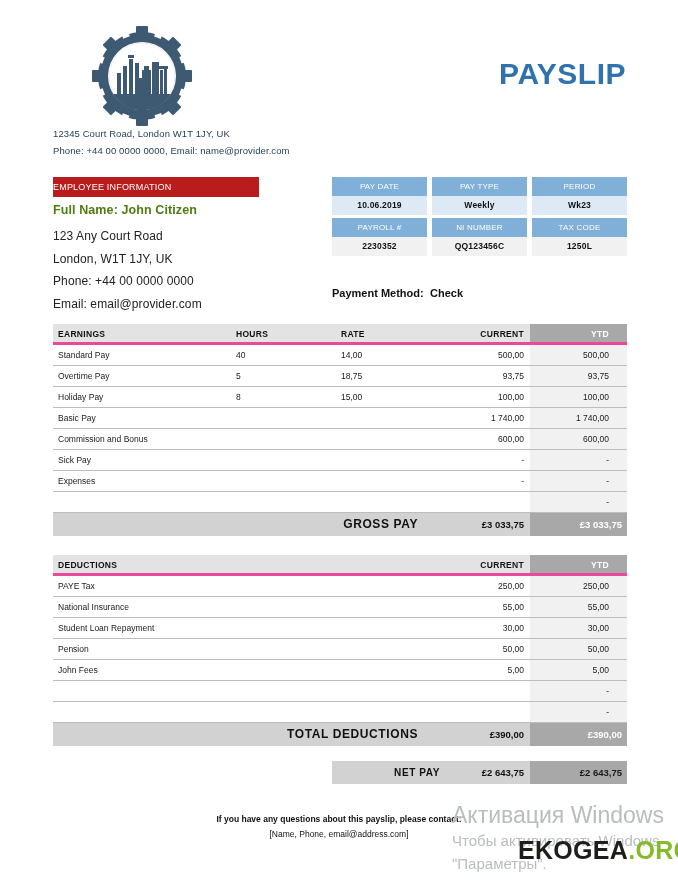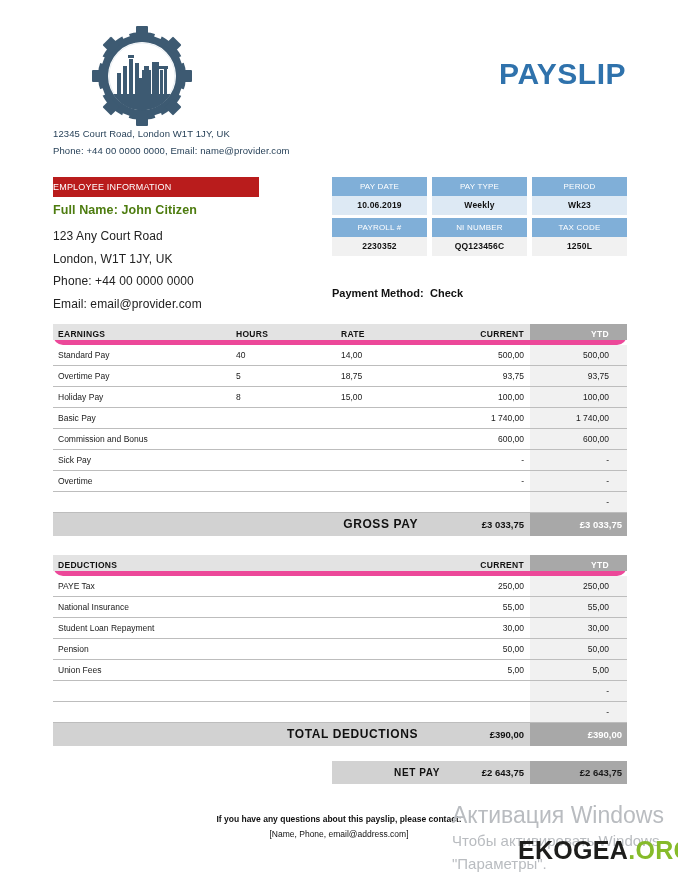--- a/index.html
+++ b/index.html
@@ -57,21 +57,21 @@
   .meta-val-gray { background: #f1f1f1; color: #111; font-weight: bold; font-size: 8.5px; }
   .meta-spacer { height: 3px; }
 
   .paymethod { position: absolute; left: 332px; top: 287px; font-size: 11px; font-weight: bold; color: #111; }
   .paymethod .pm-val { position: absolute; left: 98px; top: 0; white-space: nowrap; }
 
   
   .tbl { position: absolute; left: 53px; width: 574px; }
   .trow { position: relative; width: 574px; height: 21px; border-bottom: 1px solid #9a9a9a; }
   .trow.thin { border-bottom: 1px solid #bdbdbd; }
-  .thead { height: 21px; border-bottom: 5px solid #ec4899; border-radius: 10px; }
+  .thead { height: 21px; border-bottom: 3px solid #ec4899; }
   .cell {
     position: absolute; top: 0; height: 100%;
     font-size: 8.5px; color: #1a1a1a; line-height: 21px; white-space: nowrap;
   }
   .c-label { left: 0; width: 180px; padding-left: 5px; }
   .c-hours { left: 183px; width: 90px; }
   .c-rate  { left: 288px; width: 100px; }
   .c-cur   { left: 345px; width: 132px; text-align: right; padding-right: 6px; }
   .c-ytd   { left: 477px; width: 97px; text-align: right; padding-right: 18px; }
   
@@ -301,21 +301,21 @@
         <div class="trow thin">
           <div class="ytd-strip"></div>
           <div class="cell c-label">Sick Pay</div>
           <div class="cell c-hours"></div>
           <div class="cell c-rate"></div>
           <div class="cell c-cur">-</div>
           <div class="cell c-ytd">-</div>
         </div>
         <div class="trow thin">
           <div class="ytd-strip"></div>
-          <div class="cell c-label">Overtime</div>
+          <div class="cell c-label">Expenses</div>
           <div class="cell c-hours"></div>
           <div class="cell c-rate"></div>
           <div class="cell c-cur">-</div>
           <div class="cell c-ytd">-</div>
         </div>
         <div class="trow thin">
           <div class="ytd-strip"></div>
           <div class="cell c-label"></div>
           <div class="cell c-hours"></div>
           <div class="cell c-rate"></div>
@@ -360,21 +360,21 @@
           <div class="cell c-ytd">30,00</div>
         </div>
         <div class="trow thin">
           <div class="ytd-strip"></div>
           <div class="cell c-label">Pension</div>
           <div class="cell c-cur">50,00</div>
           <div class="cell c-ytd">50,00</div>
         </div>
         <div class="trow thin">
           <div class="ytd-strip"></div>
-          <div class="cell c-label">Union Fees</div>
+          <div class="cell c-label">John Fees</div>
           <div class="cell c-cur">5,00</div>
           <div class="cell c-ytd">5,00</div>
         </div>
         <div class="trow thin">
           <div class="ytd-strip"></div>
           <div class="cell c-label"></div>
           <div class="cell c-cur"></div>
           <div class="cell c-ytd">-</div>
         </div>
         <div class="trow thin">

